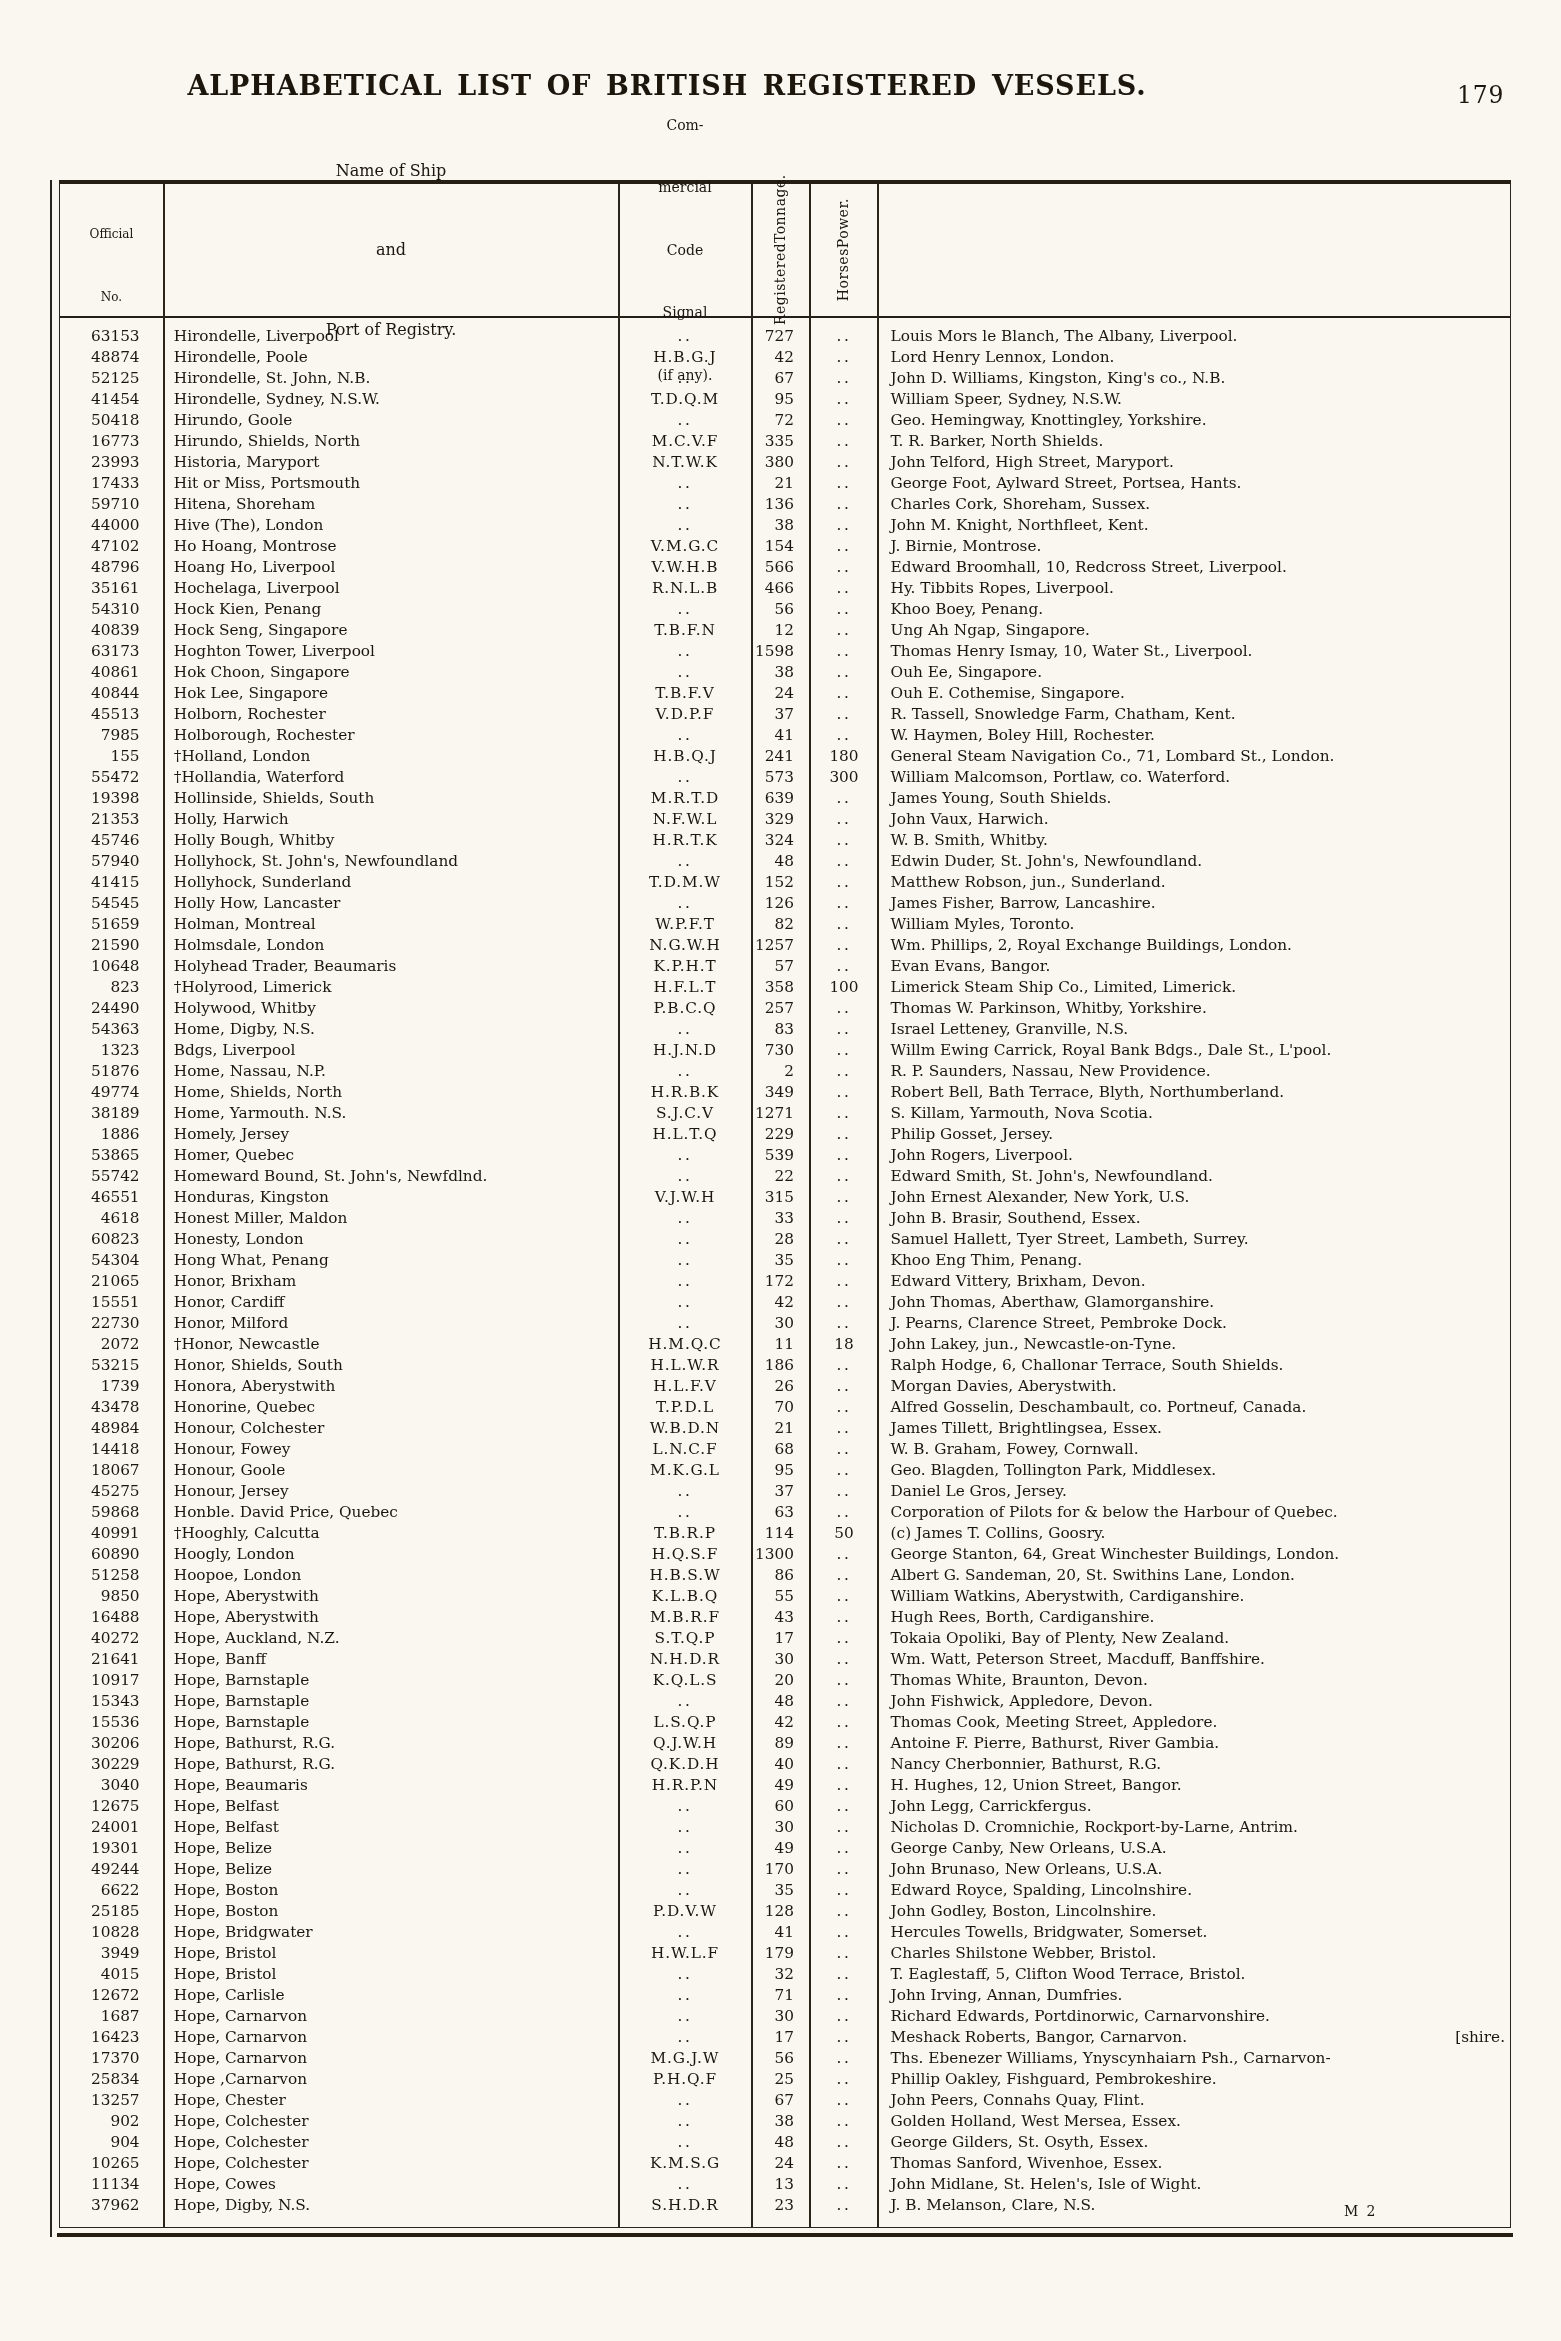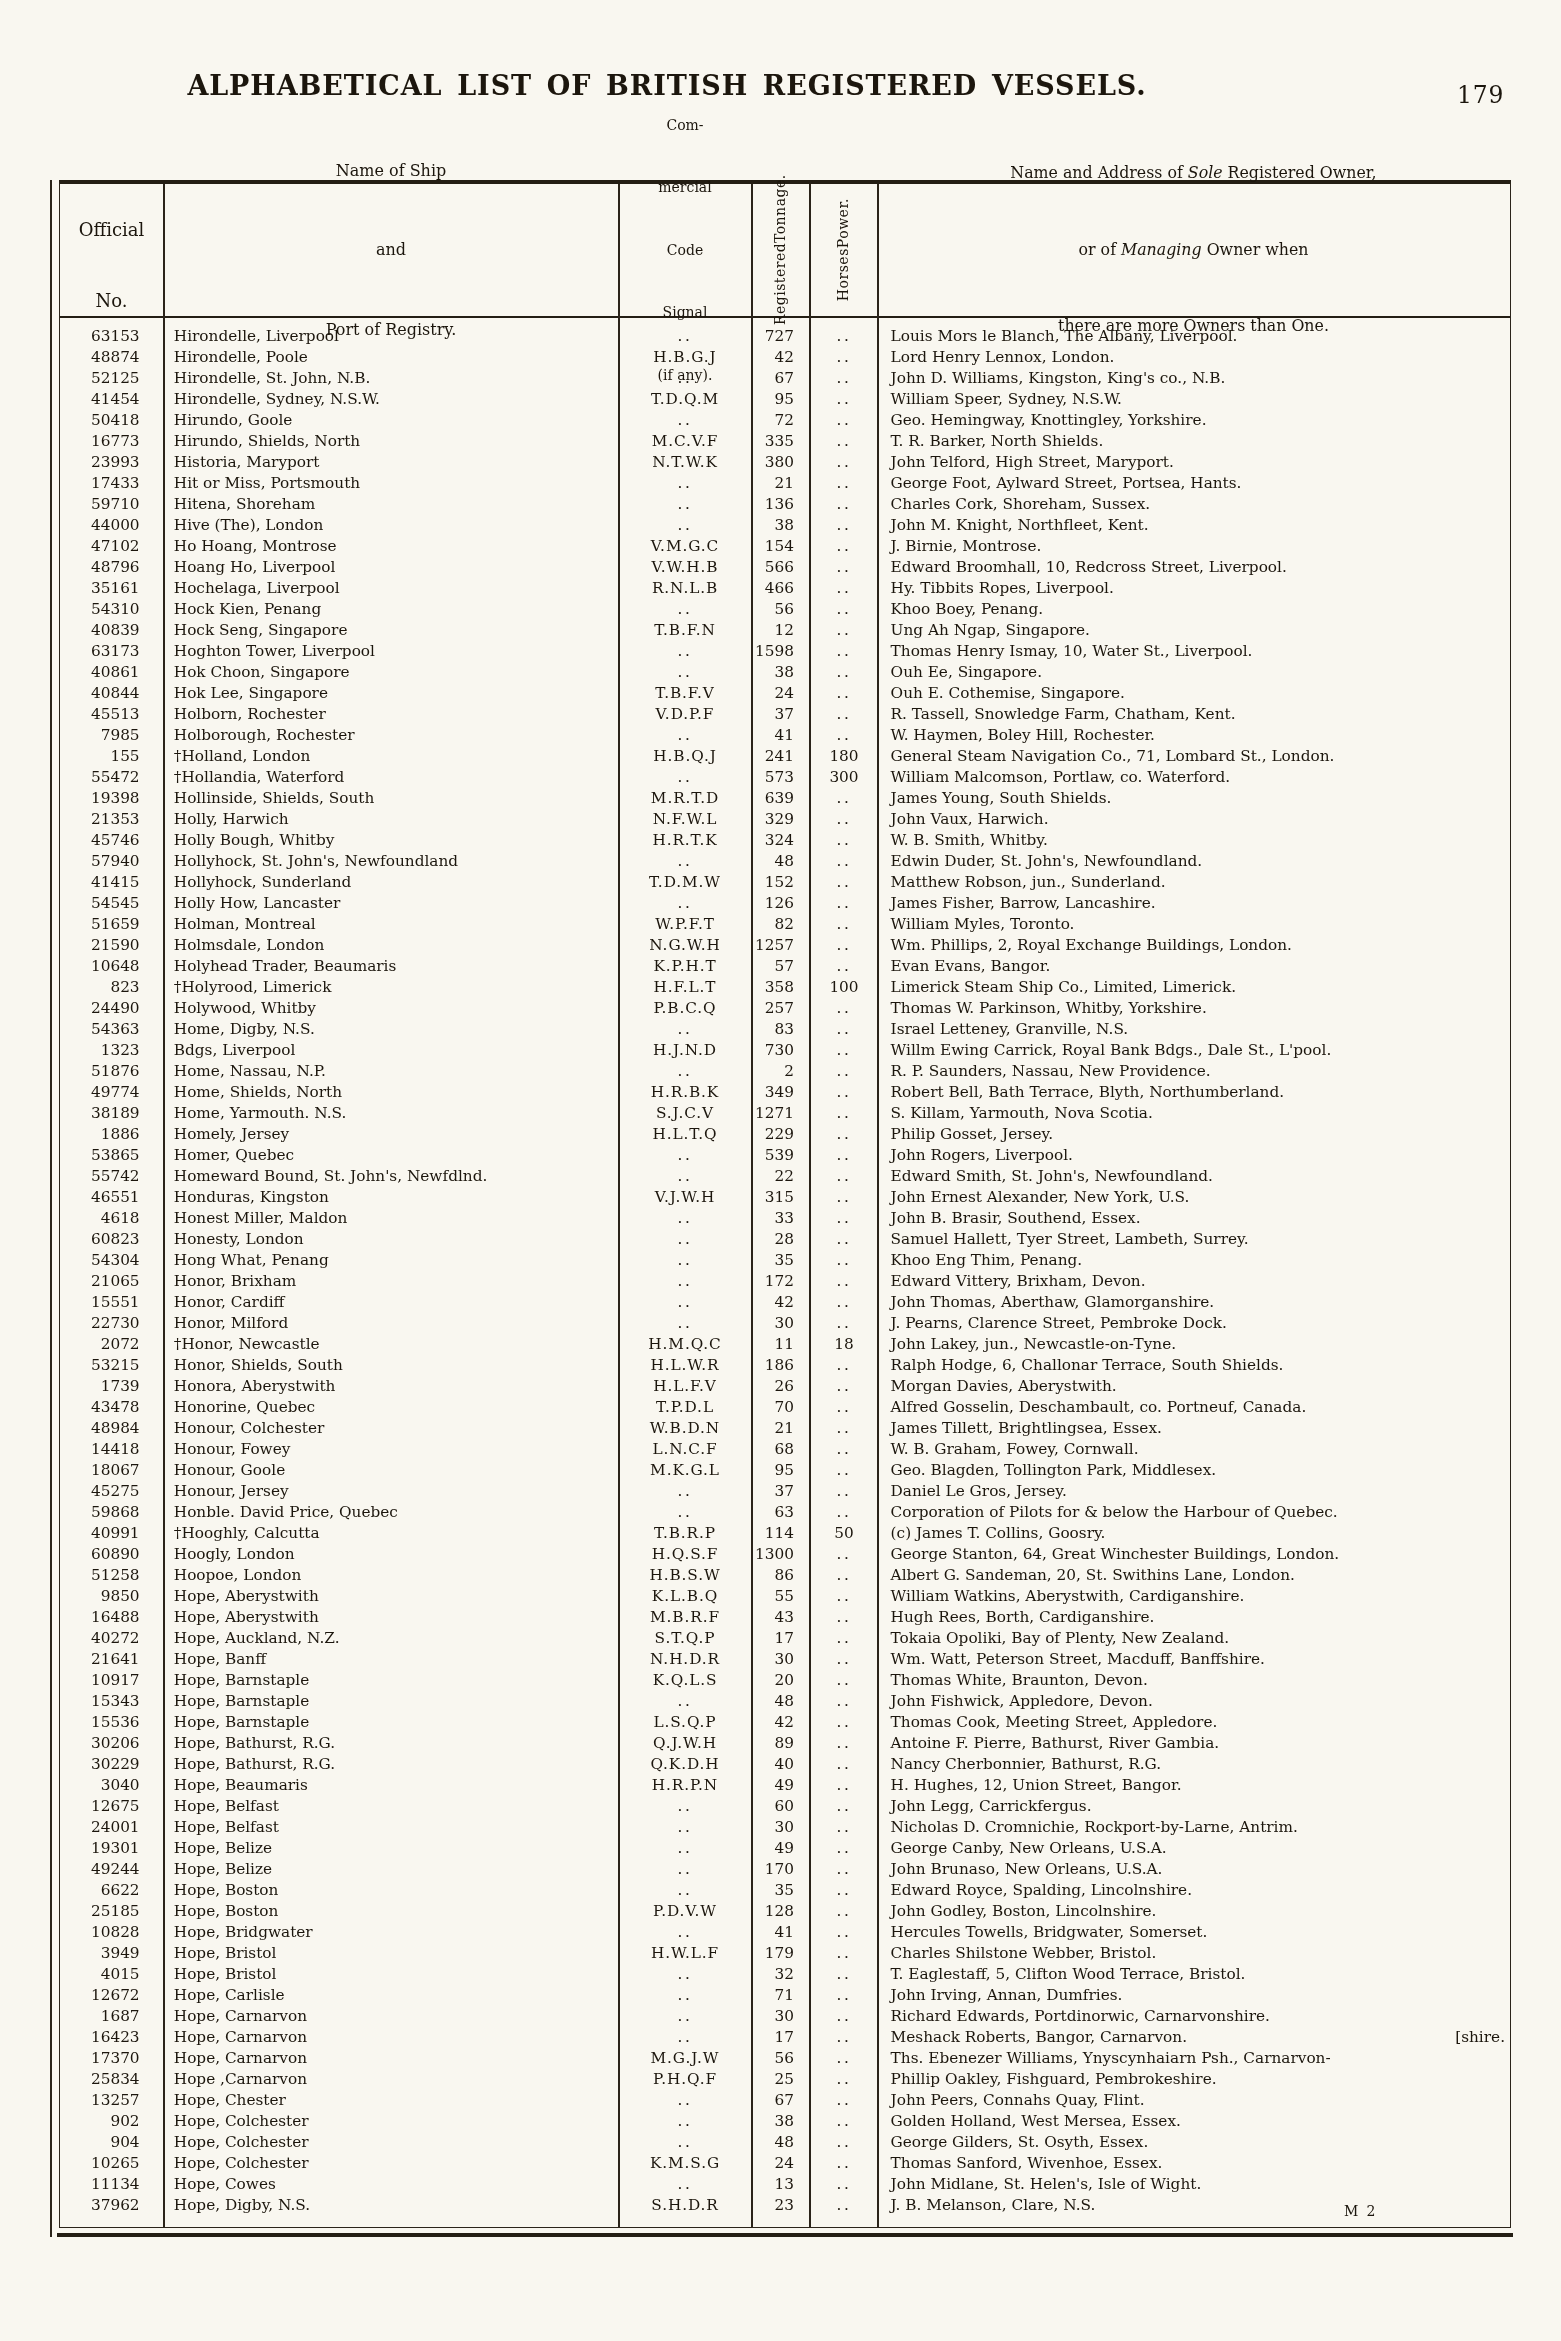--- a/index.html
+++ b/index.html
@@ -40,21 +40,21 @@
   .vl-1{left:103px;}
   .vl-2{left:558px;}
   .vl-3{left:691px;}
   .vl-4{left:749px;}
   .vl-5{left:817px;}
 
   .thead{
     display:flex;height:132px;border-bottom:2.7px solid #241e14;align-items:stretch;
   }
   .th{box-sizing:border-box;display:flex;flex-direction:column;justify-content:center;text-align:center;gap:46px;}
-  .th-no{width:103px;font-size:18px;line-height:1.35;padding-top:31px;}
+  .th-no{width:103px;font-size:12px;line-height:1.35;padding-top:31px;}
   .th-ship{width:456px;font-size:16px;line-height:2.1;}
   .th-code{width:132px;font-size:14px;line-height:1.18;border-radius:9px;}
   .th-tons{width:59px;}
   .th-hp{width:68px;}
   .th-owner{width:631px;font-size:15.8px;line-height:1.95;}
   .vert{
     writing-mode:vertical-rl;transform:rotate(180deg);
     margin:auto;font-size:14px;line-height:1.25;letter-spacing:0.5px;white-space:nowrap;
     display:block;
   }
@@ -113,25 +113,20 @@
           <div class="hline">Code</div>
           <div class="hline">Signal</div>
           <div class="hline">(if any).</div>
         </div>
       <div class="th th-tons">
         <div class="vert"><div class="hline">Registered</div><div class="hline">Tonnage.</div></div>
       </div>
       <div class="th th-hp">
         <div class="vert"><div class="hline">Horses</div><div class="hline">Power.</div></div>
       </div>
-      <div class="th th-owner">
-          <div class="hline"><span>Name and Address of </span><em>Sole</em><span> Registered Owner,</span></div>
-          <div class="hline"><span>or of </span><em>Managing</em><span> Owner when</span></div>
-          <div class="hline"><span>there are more Owners than One.</span></div>
-        </div>
     </div>
 
     <div class="tbody">
         <div class="row">
           <span class="c-no">63153</span>
           <span class="c-ship"><span class="ship-name">Hirondelle, Liverpool</span><span class="leader"></span></span>
           <span class="c-code dd">..</span>
           <span class="c-tons">727</span>
           <span class="c-hp dd">..</span>
           <span class="c-owner">Louis Mors le Blanch, The Albany, Liverpool.</span>

